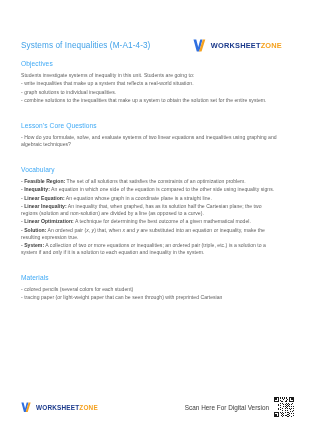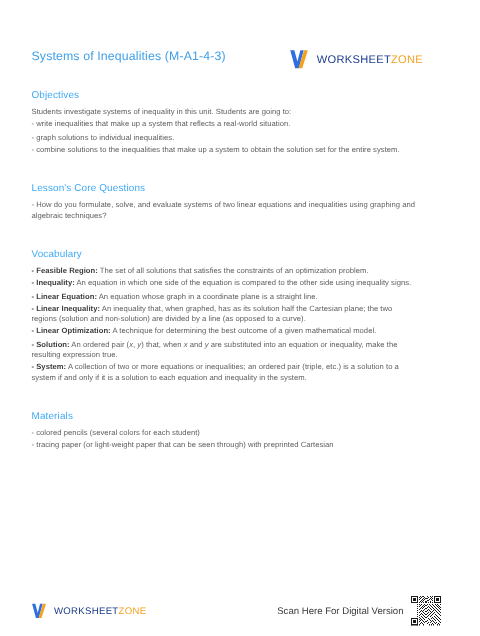--- a/index.html
+++ b/index.html
@@ -24,21 +24,21 @@
   }
 
   
   .header {
     position: absolute;
     left: 0;
     top: 33px;
     width: 300px;
     height: 24px;
     display: flex;
-    align-items: flex-start;
+    align-items: center;
     justify-content: space-between;
     padding: 0 18px 0 21px;
     box-sizing: border-box;
   }
   .doc-title {
     font-size: 8.2px;
     color: #3fa0e8;
     letter-spacing: 0.1px;
     white-space: nowrap;
   }
@@ -50,21 +50,21 @@
     gap: 4px;
   }
   .logo-mark {
     width: 14px;
     height: 13px;
     flex: 0 0 auto;
     display: block;
   }
   .logo-text {
     font-size: 7.4px;
-    font-weight: normal;
+    font-weight: bold;
     letter-spacing: 0.2px;
     white-space: nowrap;
   }
   .logo-text .ws { color: #1b3a8c; }
   .logo-text .zn { color: #f5a11e; }
 
   
   .content {
     position: absolute;
     left: 21px;

